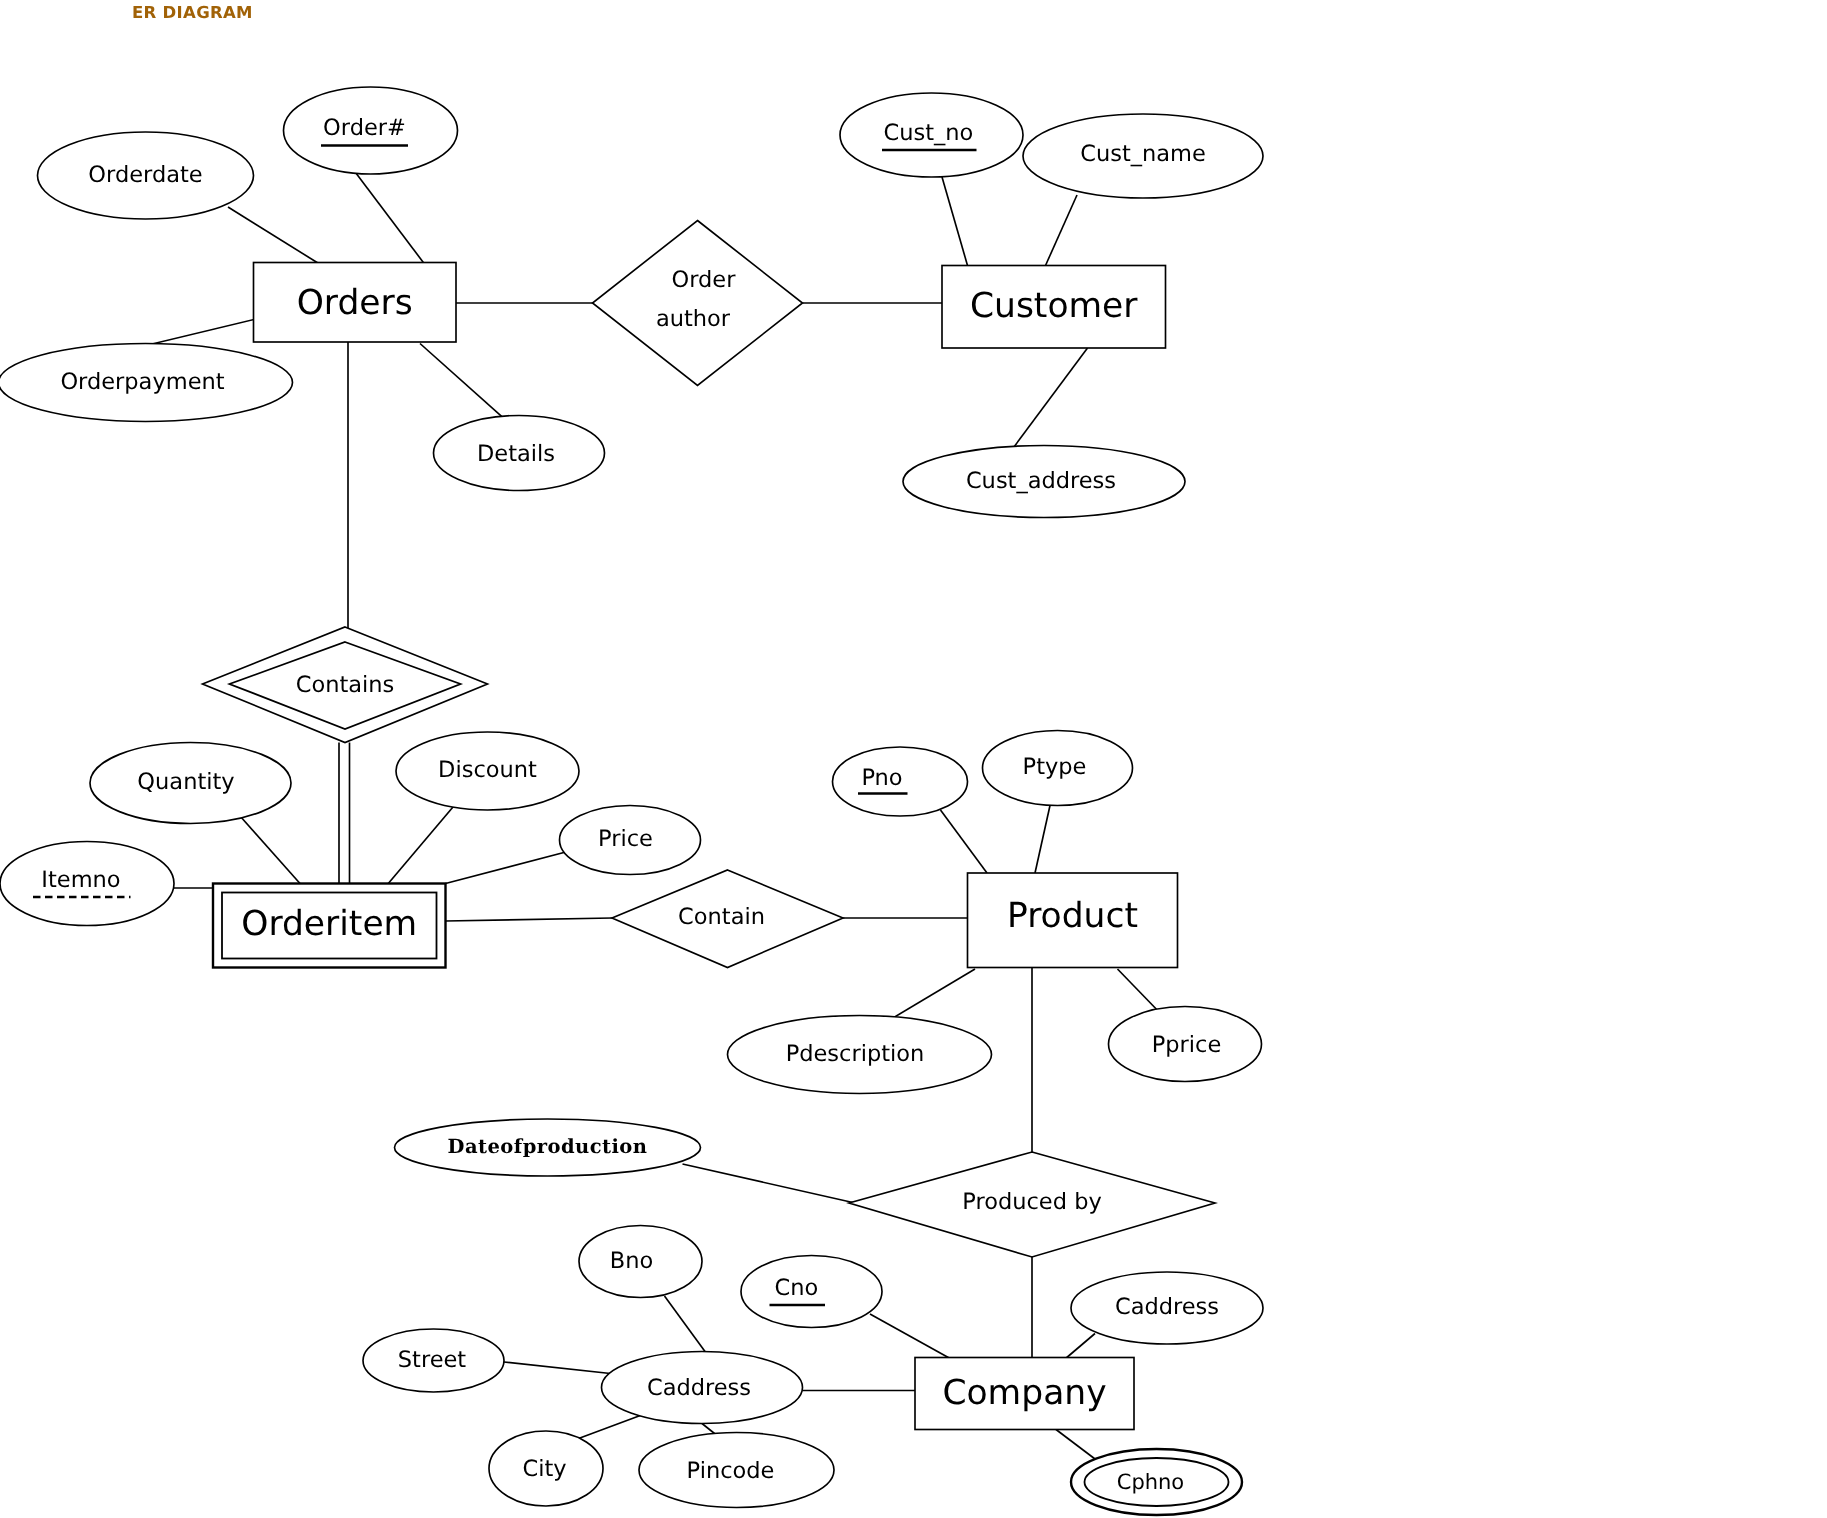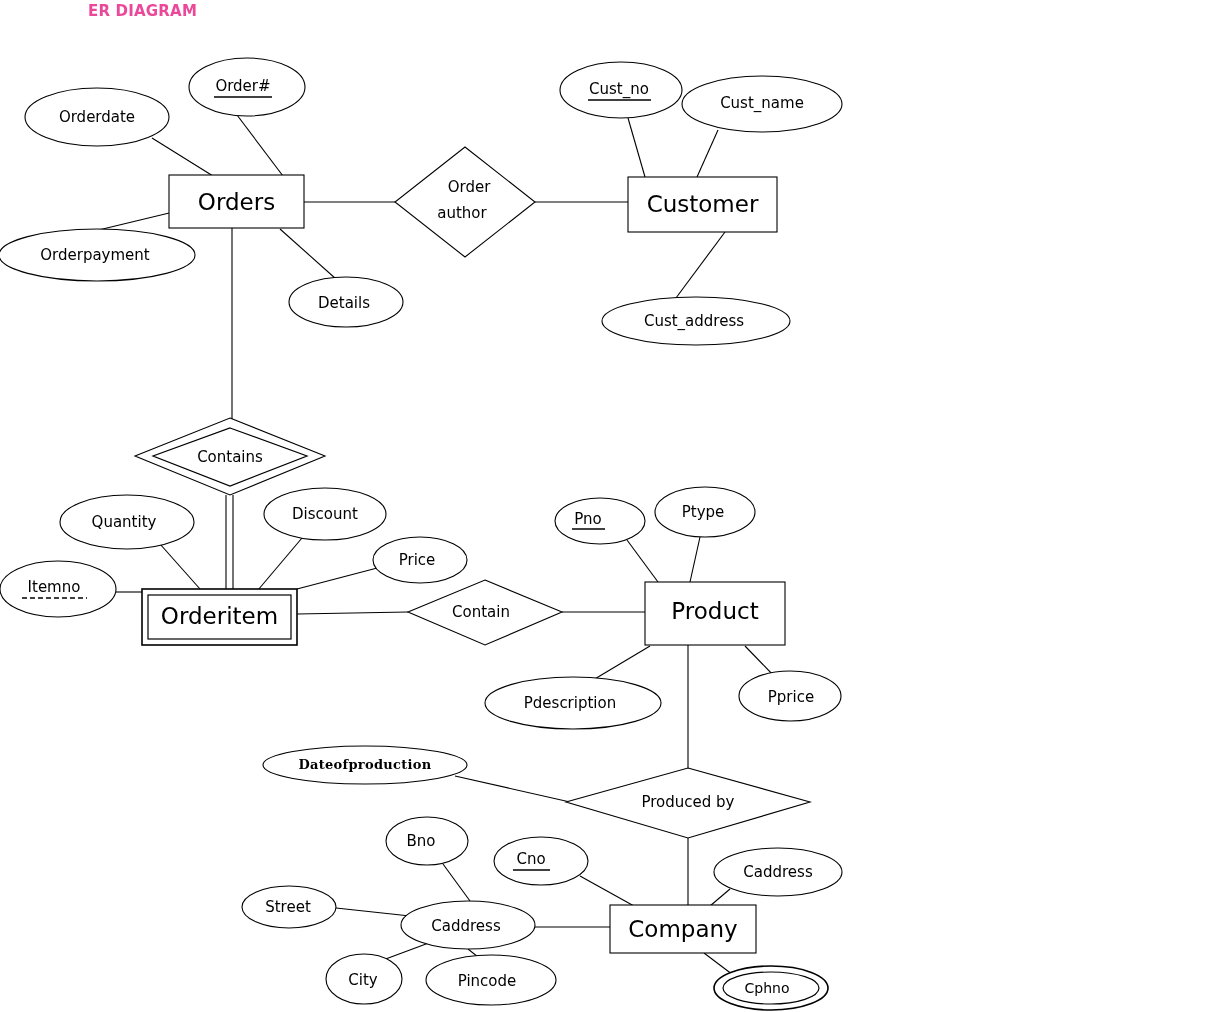--- a/index.html
+++ b/index.html
@@ -63,23 +63,23 @@
   .underline-dashed {
     stroke: #000000;
     stroke-width: 1.6;
     stroke-dasharray: 5 3;
   }
   #page-title {
     position: absolute;
     left: 88px;
     top: 2px;
     font-family: "DejaVu Sans", sans-serif;
-    font-size: 15px;
+    font-size: 11px;
     font-weight: bold;
-    color: #ec4899;
+    color: #a16207;
     letter-spacing: 0.2px;
     white-space: nowrap;
   }
 </style>
 </head>
 <body>
 
 <div id="canvas">
 
   <div id="page-title">ER DIAGRAM</div>

